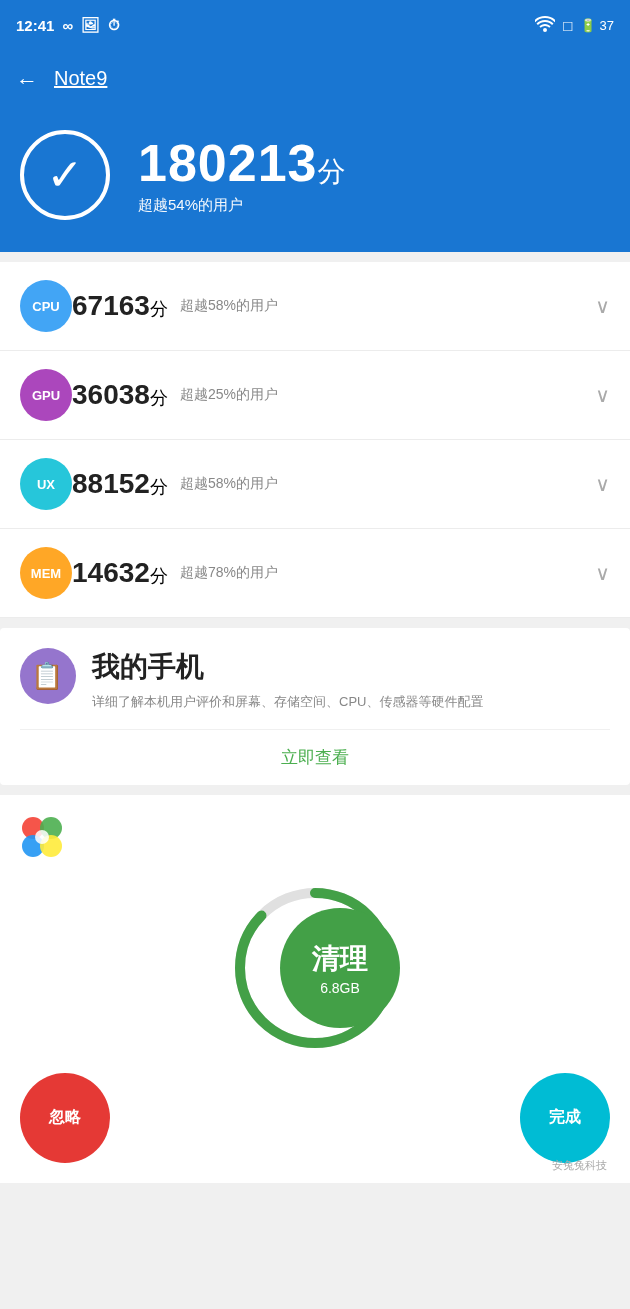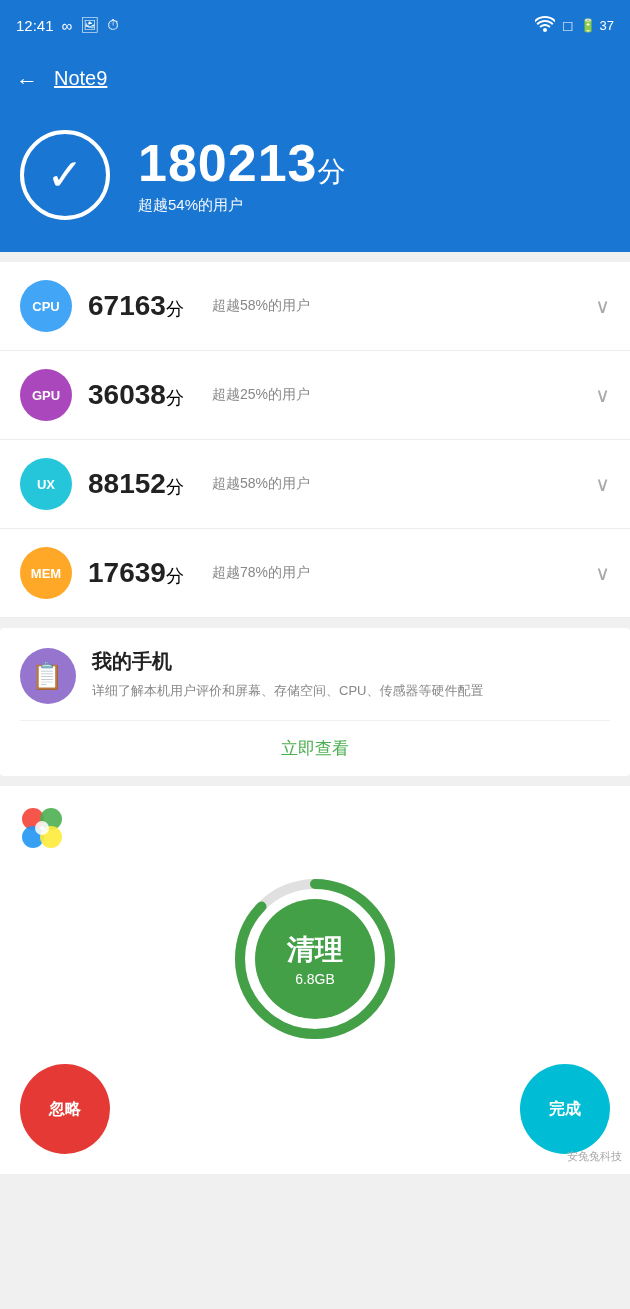--- a/index.html
+++ b/index.html
@@ -15,21 +15,21 @@
     .status-bar {
       background: #1976d2;
       height: 50px;
       display: flex;
       align-items: center;
       justify-content: space-between;
       padding: 0 16px;
       color: white;
       font-size: 15px;
     }
-    .status-left { display: flex; align-items: center; gap: 8px; font-weight: 400; }
+    .status-left { display: flex; align-items: center; gap: 8px; font-weight: 700; }
     .status-right { display: flex; align-items: center; gap: 8px; }
     .battery-icon {
       display: inline-flex; align-items: center; gap: 3px; font-size: 13px;
     }
 
     
     .title-bar {
       background: #1976d2;
       height: 56px;
       display: flex;
@@ -72,21 +72,20 @@
     
     .score-list {
       background: white;
       margin-top: 10px;
     }
     .score-item {
       display: flex;
       align-items: center;
       padding: 18px 20px;
       border-bottom: 1px solid #ececec;
-      gap: 16px;
     }
     .score-icon {
       width: 52px; height: 52px;
       border-radius: 50%;
       display: flex; align-items: center; justify-content: center;
       color: white; font-size: 13px; font-weight: 700;
       flex-shrink: 0;
     }
     .icon-cpu { background: #42a5f5; }
     .icon-gpu { background: #ab47bc; }
@@ -116,21 +115,21 @@
     }
     .phone-icon-circle {
       width: 56px; height: 56px;
       border-radius: 50%;
       background: #9575cd;
       display: flex; align-items: center; justify-content: center;
       flex-shrink: 0;
     }
     .phone-icon-inner { font-size: 26px; color: white; }
     .phone-text-block {}
-    .phone-title { font-size: 20px; font-weight: 600; color: #222; margin-bottom: 6px; }
+    .phone-title { font-size: 28px; font-weight: 600; color: #222; margin-bottom: 6px; }
     .phone-desc { font-size: 13px; color: #888; line-height: 1.6; }
     .view-now-btn {
       display: block;
       text-align: center;
       color: #4caf50;
       font-size: 17px;
       font-weight: 500;
       padding: 16px 0;
       margin-top: 16px;
       border-top: 1px solid #f0f0f0;
@@ -167,21 +166,21 @@
       font-size: 16px; font-weight: 700; color: white;
       cursor: pointer;
       flex-shrink: 0;
     }
     .btn-ignore { background: #e53935; }
     .btn-complete { background: #00bcd4; }
 
     
     .watermark {
       position: absolute;
-      bottom: 10px; right: 8px;
+      bottom: 10px; right: 23px;
       font-size: 11px; color: #aaa;
     }
   </style>
 </head>
 <body>
 
 <div class="status-bar">
   <div class="status-left">
     <span>12:41</span>
     <span>∞</span>
@@ -244,21 +243,21 @@
     <div>
       <span class="score-num">88152</span><span class="score-unit">分</span>
     </div>
     <span class="score-desc">超越58%的用户</span>
     <span class="chevron-down">∨</span>
   </div>
 
   <div class="score-item">
     <div class="score-icon icon-mem">MEM</div>
     <div>
-      <span class="score-num">17639</span><span class="score-unit">分</span>
+      <span class="score-num">14632</span><span class="score-unit">分</span>
     </div>
     <span class="score-desc">超越78%的用户</span>
     <span class="chevron-down">∨</span>
   </div>
 
 </div>
 
 <div class="my-phone-card">
   <div class="phone-card-inner">
     <div class="phone-icon-circle">
@@ -277,21 +276,21 @@
   <div style="align-self:flex-start; margin-bottom:12px;">
     <svg width="44" height="44" viewBox="0 0 44 44">
       <circle cx="13" cy="13" r="11" fill="#f44336" opacity="0.9"></circle>
       <circle cx="31" cy="13" r="11" fill="#4caf50" opacity="0.9"></circle>
       <circle cx="13" cy="31" r="11" fill="#2196f3" opacity="0.9"></circle>
       <circle cx="31" cy="31" r="11" fill="#ffeb3b" opacity="0.9"></circle>
       <circle cx="22" cy="22" r="7" fill="white" opacity="0.85"></circle>
     </svg>
   </div>
 
-  <div style="position:relative; display:flex; align-items:center; justify-content:center; margin-top:8px;">
+  <div style="position:relative; display:flex; align-items:center; justify-content:flex-end; margin-top:8px;">
 
     <svg width="170" height="170" viewBox="0 0 170 170">
       <circle cx="85" cy="85" r="75" fill="none" stroke="#e0e0e0" stroke-width="10"></circle>
       <circle cx="85" cy="85" r="75" fill="none" stroke="#43a047" stroke-width="10" stroke-dasharray="471" stroke-dashoffset="60" stroke-linecap="round" transform="rotate(-90 85 85)"></circle>
     </svg>
 
     <div style="position:absolute; width:120px; height:120px; background:#43a047; border-radius:50%;
                 display:flex; flex-direction:column; align-items:center; justify-content:center; color:white;">
       <span style="font-size:28px; font-weight:700;">清理</span>
       <span style="font-size:14px; margin-top:2px;">6.8GB</span>

